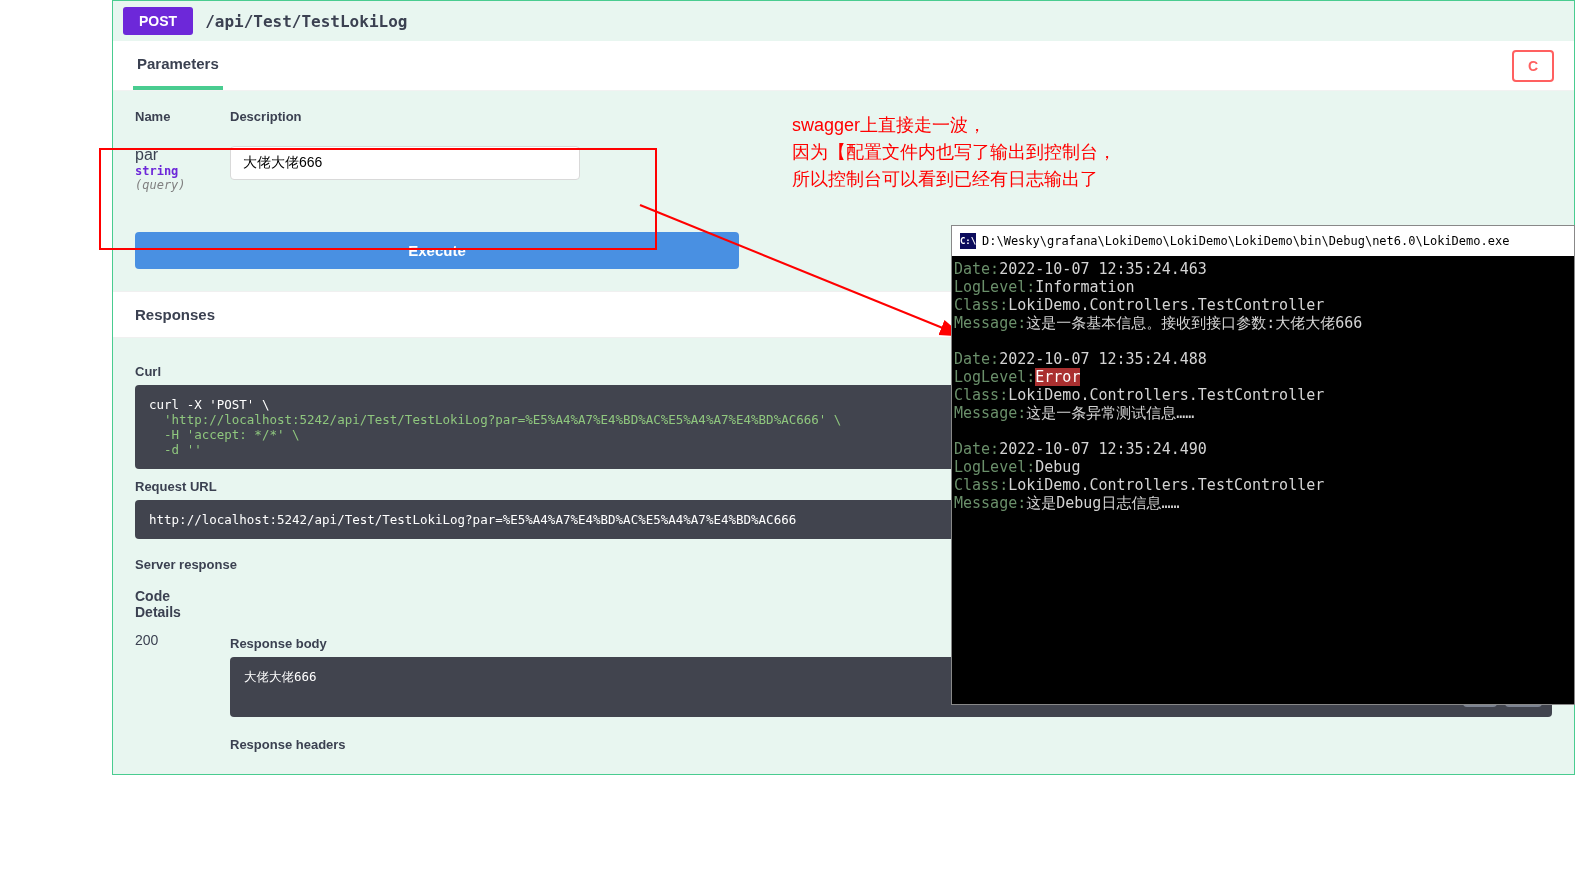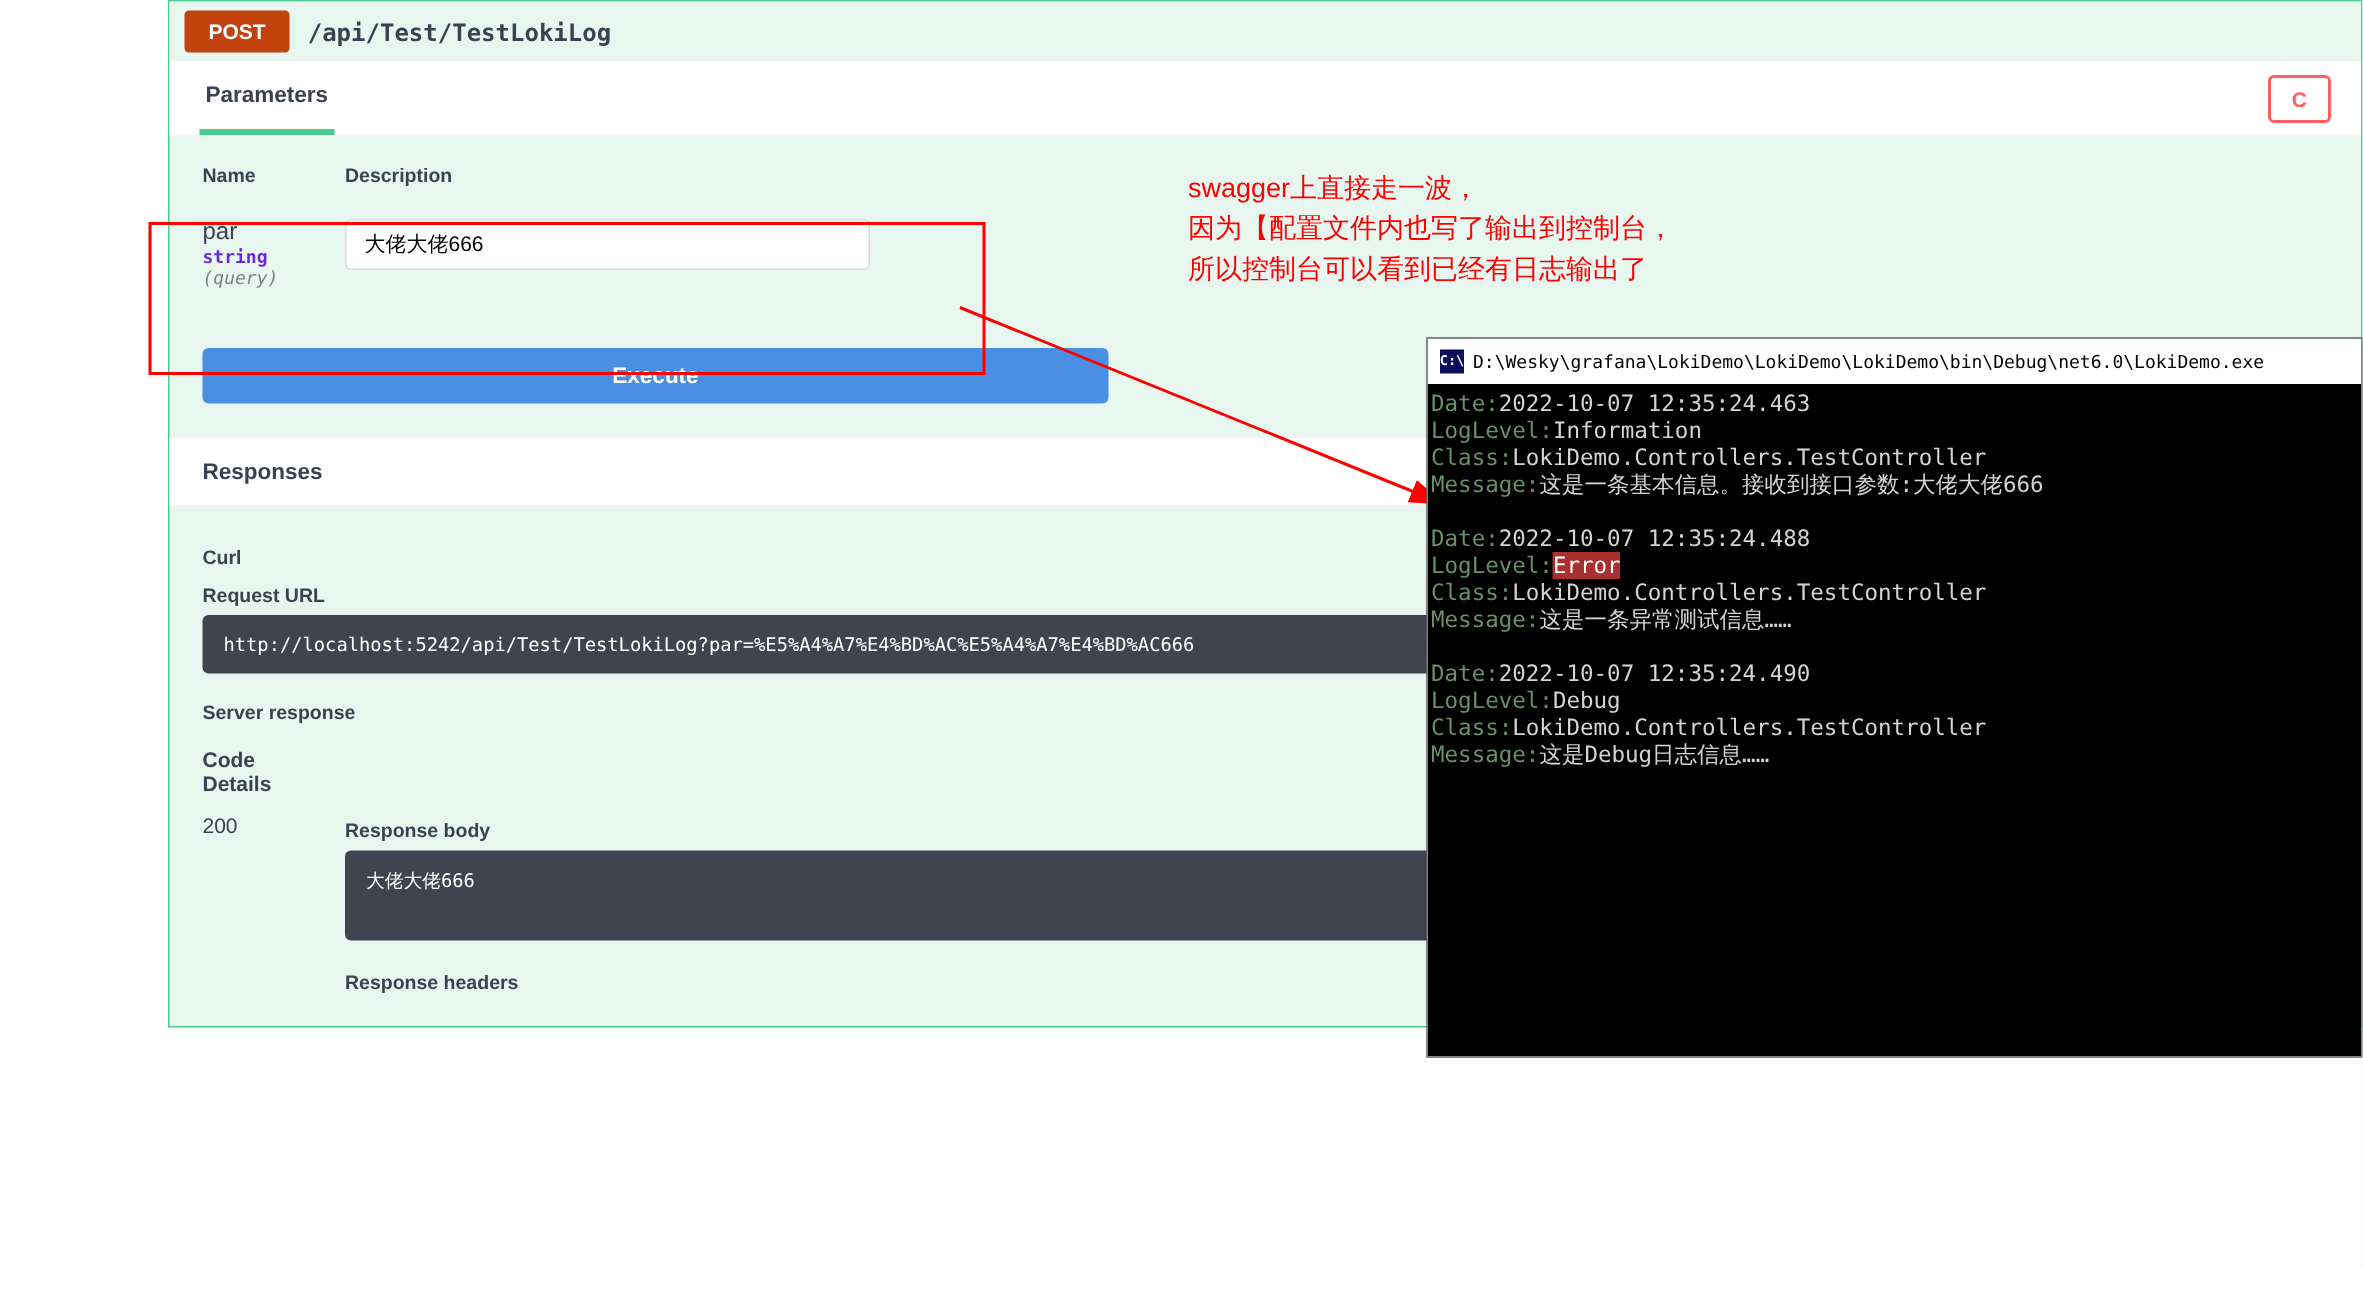--- a/index.html
+++ b/index.html
@@ -1,20 +1,20 @@
 <!DOCTYPE html>
 <html><head>
 <meta charset="utf-8">
 <style>
 * { box-sizing: border-box; margin: 0; padding: 0; }
 body { font-family: -apple-system, BlinkMacSystemFont, "Segoe UI", Arial, sans-serif; background: #fff; width: 1575px; height: 871px; overflow: hidden; position: relative; }
 .swagger-wrap { position: absolute; left: 0; top: 0; width: 1575px; }
 .opblock { margin: 0 0 0 112px; width: 1463px; background: #e8f6f0; border: 1px solid #49cc90; }
 .opblock-summary { display: flex; align-items: center; padding: 6px 10px; background: #e8f6f0; }
-.method-badge { background: #c2410c; color: #fff; font-weight: 700; padding: 6px 16px; border-radius: 3px; font-size: 14px; }
+.method-badge { background: #6d28d9; color: #fff; font-weight: 700; padding: 6px 16px; border-radius: 3px; font-size: 14px; }
 .path { margin-left: 12px; font-family: Consolas, monospace; font-size: 16px; color: #3b4151; font-weight: 600; }
 .tabs { display: flex; padding: 0 20px; background: #fff; border-bottom: 1px solid rgba(0,0,0,0.05); }
 .tabs .tab { padding: 14px 4px; font-size: 15px; font-weight: 700; color: #3b4151; border-bottom: 4px solid #49cc90; }
 .tabs .right-btn { margin-left: auto; align-self: center; border: 2px solid #ff6060; color: #ff6060; padding: 6px 14px; border-radius: 4px; font-size: 14px; font-weight: 700; }
 .params-body { padding: 18px 22px 30px; }
 .param-head { display: flex; font-size: 13px; font-weight: 700; color: #3b4151; padding-bottom: 8px; }
 .col-name { width: 95px; }
 .col-desc { flex: 1; }
 .param-row { display: flex; align-items: flex-start; padding-top: 14px; }
 .par-name { font-size: 16px; color: #3b4151; }
@@ -83,20 +83,24 @@
     </div>
 
     <div class="exec-row">
       <button class="exec-btn">Execute</button>
     </div>
 
     <div class="section-head">Responses</div>
 
     <div class="resp-area">
       <div class="small-head">Curl</div>
+      <div class="codeblock"><span>curl -X 'POST' \</span>
+<span class="url-g">  'http://localhost:5242/api/Test/TestLokiLog?par=%E5%A4%A7%E4%BD%AC%E5%A4%A7%E4%BD%AC666' \</span>
+<span class="hdr-g">  -H 'accept: */*' \</span>
+<span class="hdr-g">  -d ''</span></div>
 
       <div class="small-head">Request URL</div>
       <div class="codeblock">http://localhost:5242/api/Test/TestLokiLog?par=%E5%A4%A7%E4%BD%AC%E5%A4%A7%E4%BD%AC666</div>
 
       <div class="small-head" style="margin-top:18px;">Server response</div>
       <div class="resp-cols">
         <div class="c1">Code</div>
         <div>Details</div>
       </div>
       <div class="resp-row">

